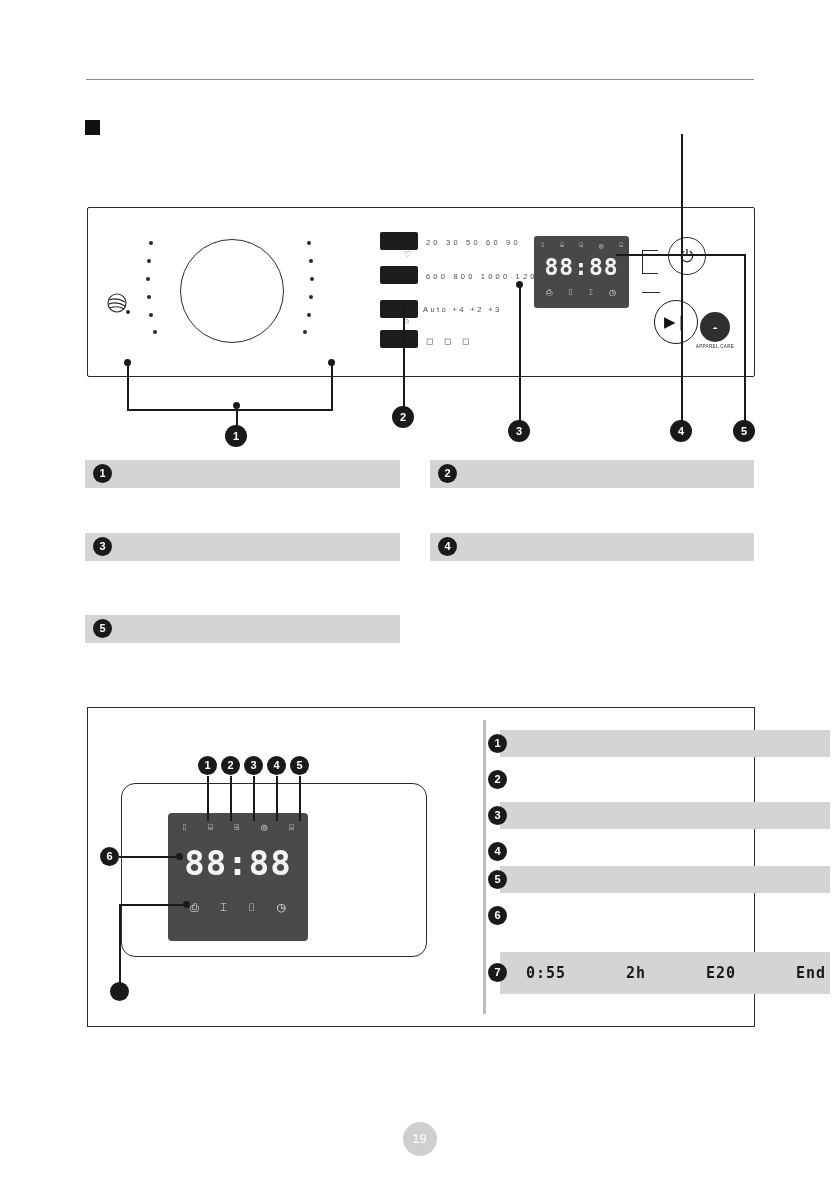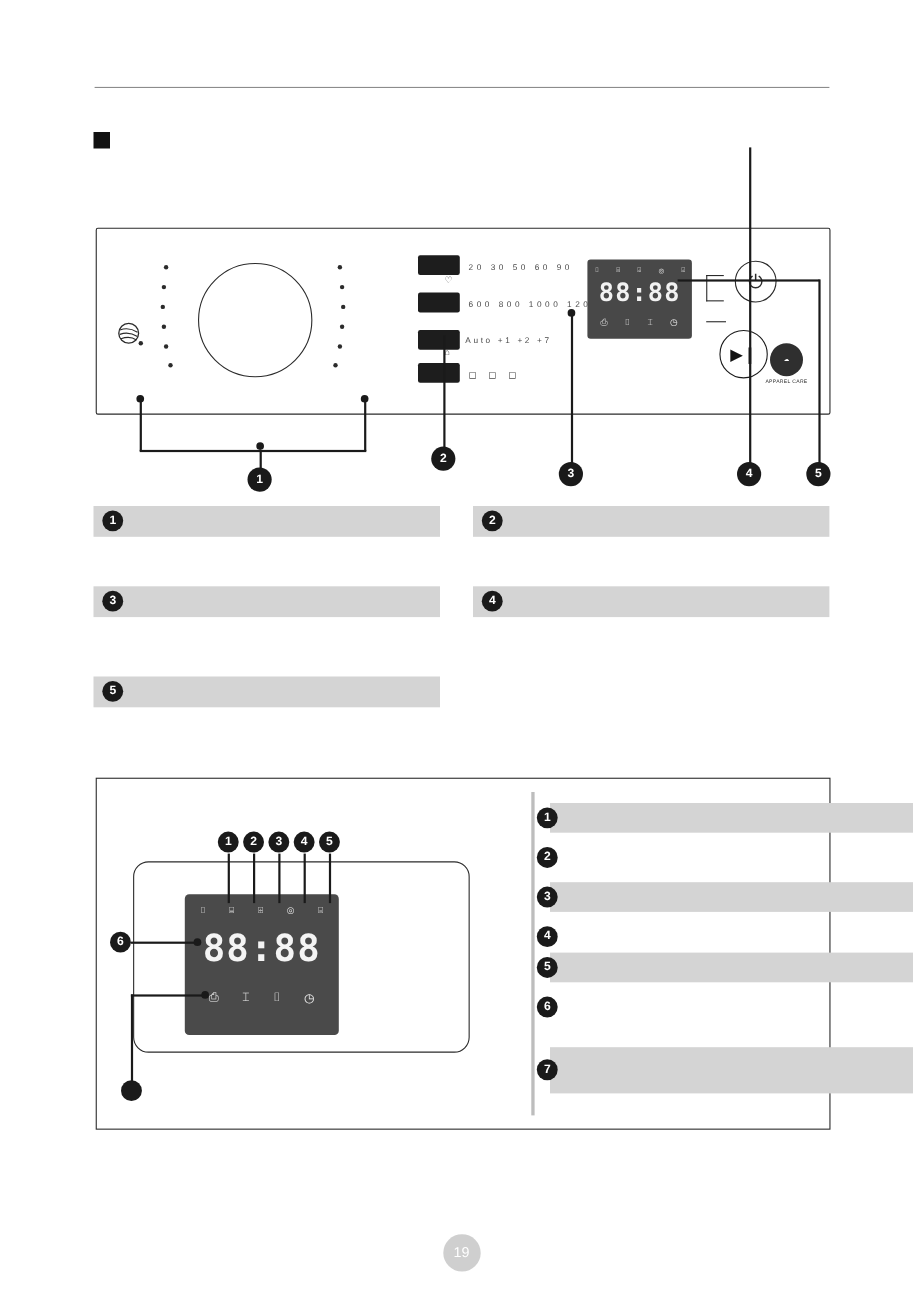--- a/index.html
+++ b/index.html
@@ -439,21 +439,21 @@
     <div class="btn btn-1"></div>
     <div class="btn btn-2"></div>
     <div class="btn btn-3"></div>
     <div class="btn btn-4"></div>
 
     <div class="mini-ico a">♡</div>
     <div class="mini-ico b">⌂</div>
 
     <div class="opt-row opt-temp">20  30  50  60  90</div>
     <div class="opt-row opt-spin">600  800  1000  1200  1400</div>
-    <div class="opt-row opt-soil">Auto   +1   +2   +7</div>
+    <div class="opt-row opt-soil">Auto   +4   +2   +3</div>
     <div class="opt-row opt-extra">◻  ◻  ◻</div>
 
     <div class="display">
       <div class="display-topicons">
         <span>⌷</span>
         <span>⌸</span>
         <span>⌹</span>
         <span>◎</span>
         <span>⌻</span>
       </div>
@@ -593,18 +593,24 @@
       <div class="bullet sm" style="left:-12px; top:4px;">5</div>
       <div class="cap2-text"></div>
     </div>
     <div class="cap2 plain" style="top:194px;">
       <div class="bullet sm" style="left:-12px; top:4px;">6</div>
       <div class="cap2-text"></div>
     </div>
 
     <div class="cap2" style="top:244px; height:42px;">
       <div class="bullet sm" style="left:-12px; top:11px;">7</div>
+      <div class="codes">
+        <span>0:55</span>
+        <span>2h</span>
+        <span>E20</span>
+        <span>End</span>
+      </div>
     </div>
   </div>
 
   <div class="pagenum">19</div>
 
 </div>
 
 </body></html>

